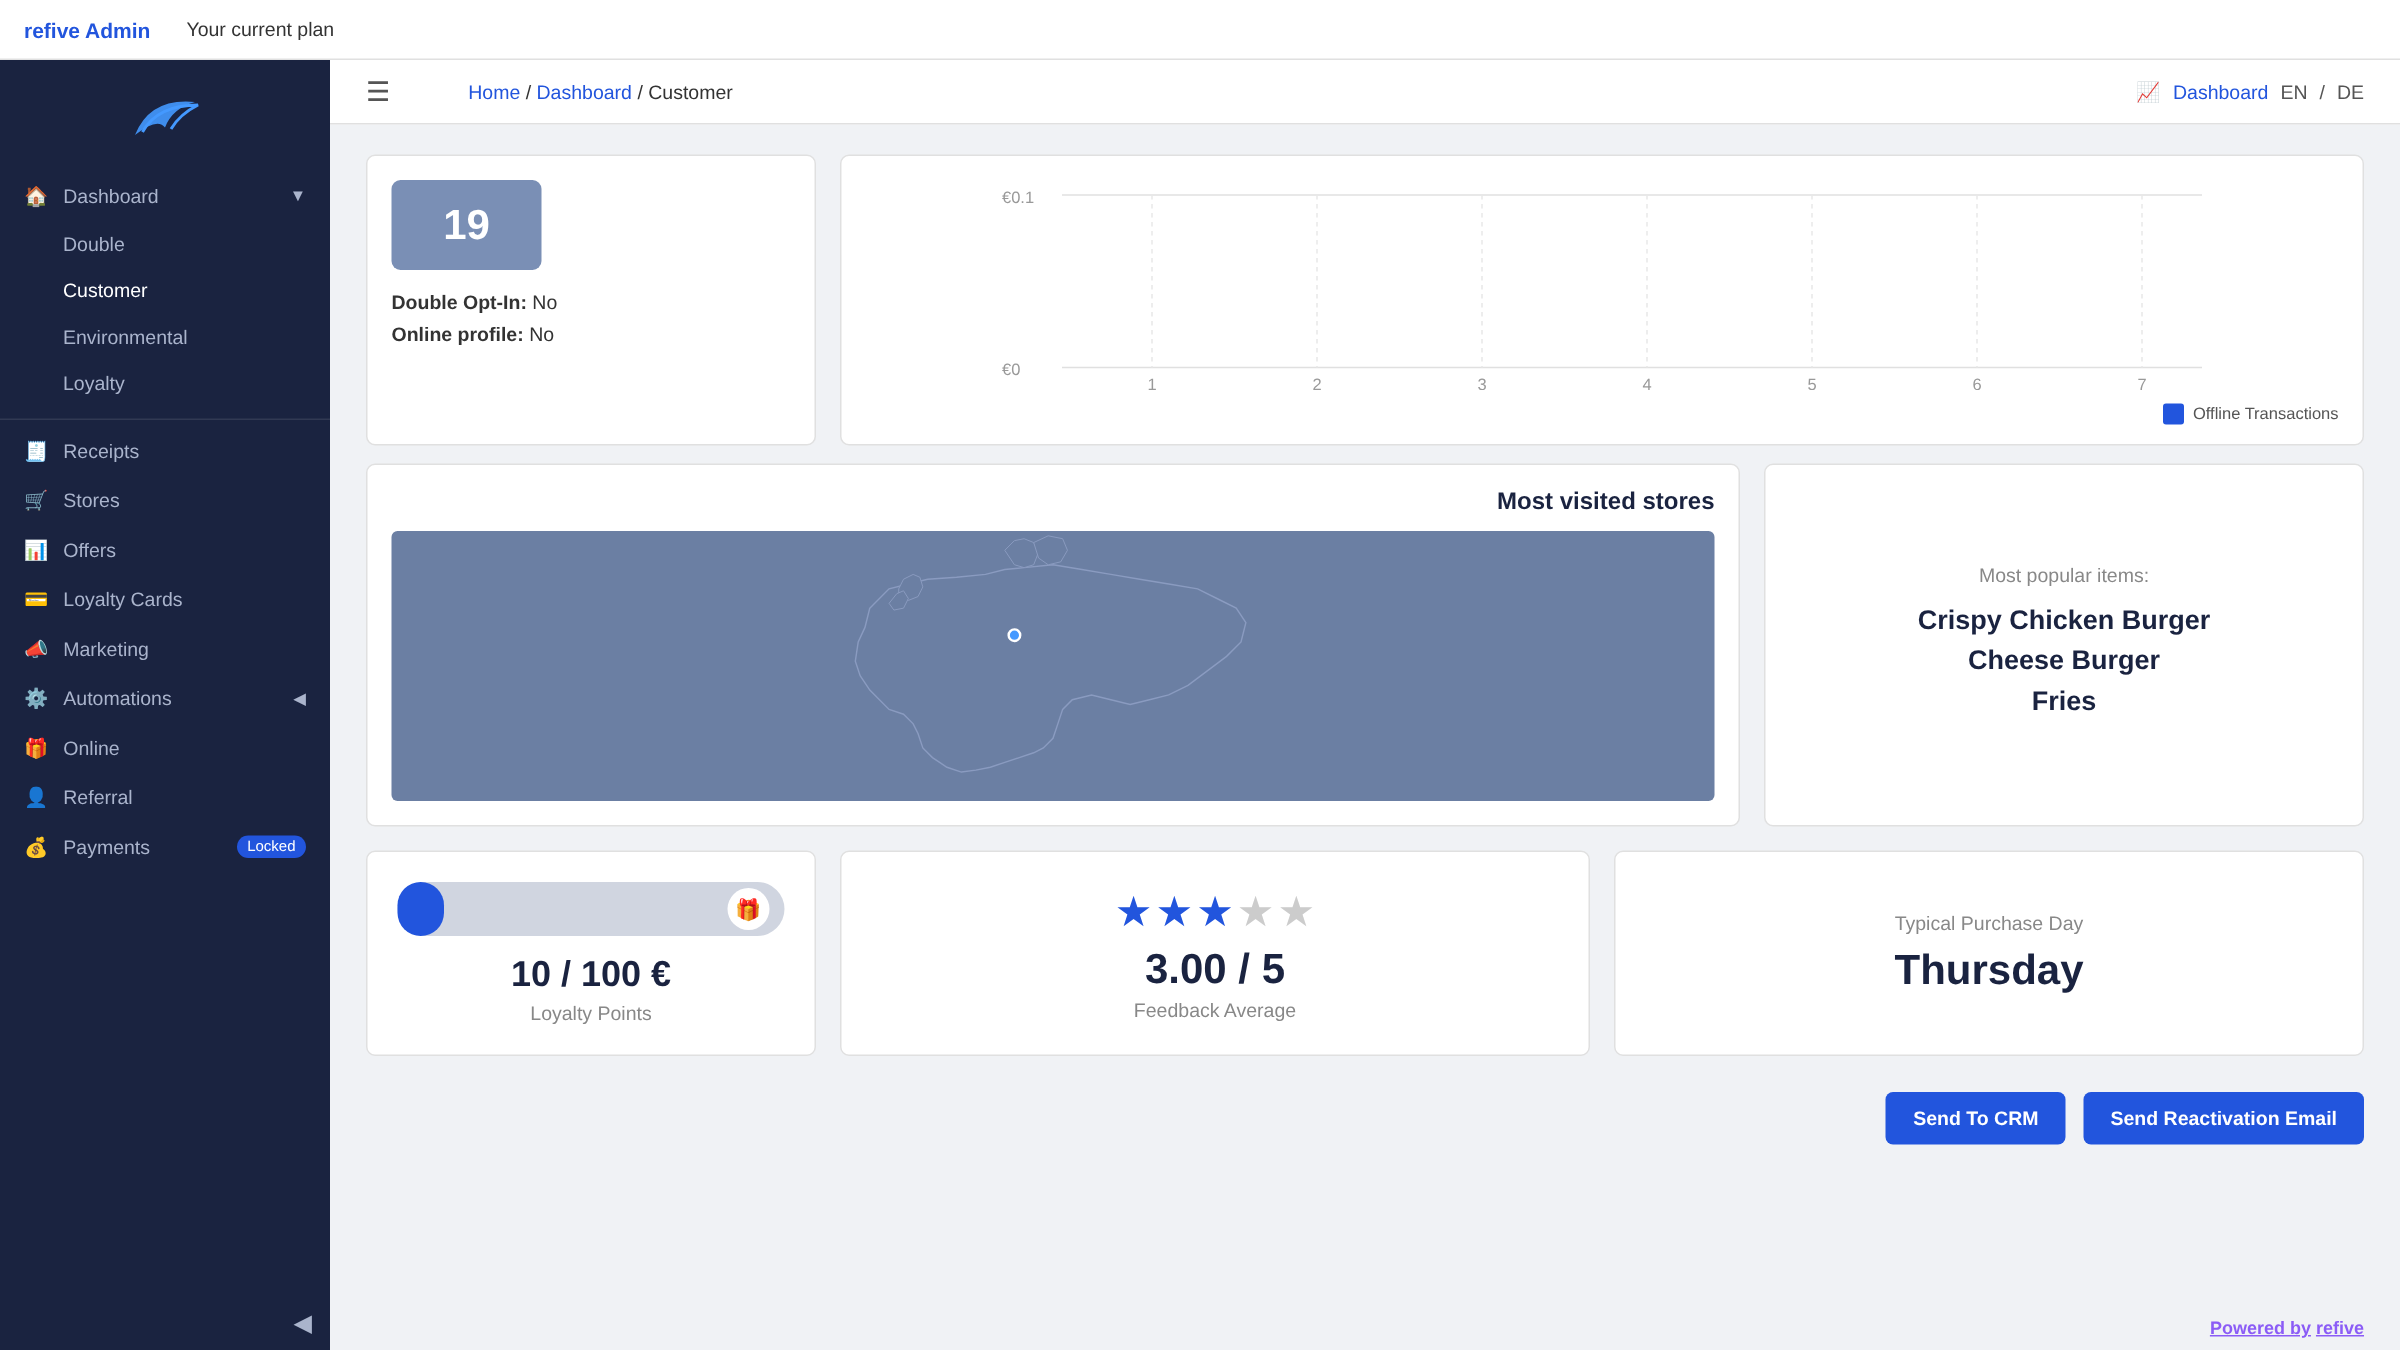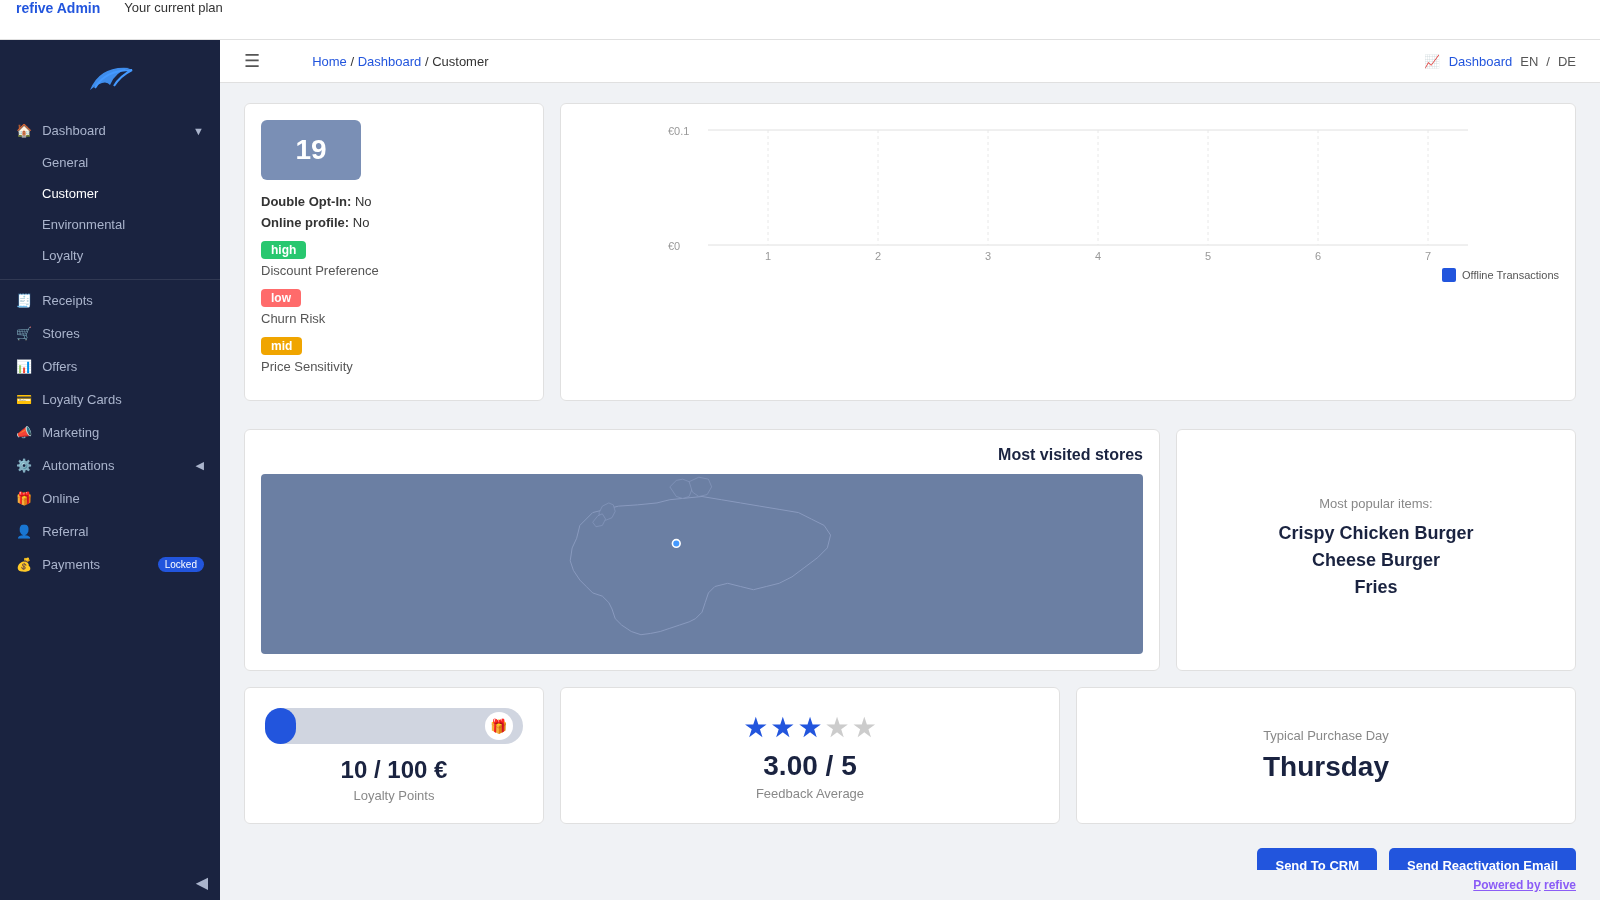--- a/index.html
+++ b/index.html
@@ -1,19 +1,19 @@
 <!DOCTYPE html>
 <html><head>
   <meta charset="utf-8">
   <style>
     * { box-sizing: border-box; margin: 0; padding: 0; }
     body { font-family: -apple-system, BlinkMacSystemFont, 'Segoe UI', Arial, sans-serif; background: #f0f2f5; display: flex; flex-direction: column; height: 900px; overflow: hidden; }
 
     
-    .topbar { background: #fff; height: 40px; display: flex; padding: 0 16px; border-bottom: 1px solid #e0e0e0; gap: 24px; flex-shrink: 0; }
+    .topbar { background: #fff; height: 40px; display: flex; align-items: center; padding: 0 16px; border-bottom: 1px solid #e0e0e0; gap: 24px; flex-shrink: 0; }
     .topbar-brand { color: #2255dd; font-weight: 700; font-size: 14px; }
     .topbar-plan { color: #333; font-size: 13px; }
 
     
     .app-body { display: flex; flex: 1; overflow: hidden; }
 
     
     .sidebar { width: 220px; background: #1a2340; color: #fff; display: flex; flex-direction: column; flex-shrink: 0; overflow-y: auto; }
     .sidebar-logo { padding: 20px 16px 10px; display: flex; justify-content: center; }
     .sidebar-logo svg { width: 60px; height: 40px; }
@@ -37,21 +37,21 @@
     .breadcrumb { font-size: 13px; color: #999; margin-left: 36px; }
     .breadcrumb a { color: #2255dd; text-decoration: none; }
     .breadcrumb span { color: #333; }
     .header-right { display: flex; align-items: center; gap: 8px; font-size: 13px; color: #555; }
     .header-right a { color: #2255dd; text-decoration: none; }
 
     
     .main-scroll { flex: 1; overflow-y: auto; padding: 20px 24px; }
 
     
-    .top-row { display: grid; grid-template-columns: 300px 1fr; gap: 16px; margin-bottom: 28px; }
+    .top-row { display: grid; grid-template-columns: 300px 1fr; gap: 16px; margin-bottom: 12px; }
     .card { background: #fff; border-radius: 6px; border: 1px solid #e0e0e0; }
 
     
     .customer-card { padding: 16px; }
     .customer-number { background: #7a8fb5; color: #fff; border-radius: 6px; width: 100px; height: 60px; display: flex; align-items: center; justify-content: center; font-size: 28px; font-weight: 700; margin-bottom: 14px; }
     .info-row { font-size: 13px; margin-bottom: 6px; color: #333; }
     .info-row strong { font-weight: 600; }
     .badge { display: inline-block; border-radius: 4px; padding: 2px 10px; font-size: 12px; font-weight: 600; margin-bottom: 4px; }
     .badge-high { background: #28c76f; color: #fff; }
     .badge-low { background: #ff6b6b; color: #fff; }
@@ -127,21 +127,21 @@
 
     <div class="sidebar-section">
       <div class="sidebar-item">
         <div class="sidebar-item-inner">
           <span>🏠</span>
           <span>Dashboard</span>
         </div>
         <span style="font-size:11px;">▼</span>
       </div>
       <div class="sidebar-sub">
-        <div class="sidebar-subitem">General</div>
+        <div class="sidebar-subitem">Double</div>
         <div class="sidebar-subitem active">Customer</div>
         <div class="sidebar-subitem">Environmental</div>
         <div class="sidebar-subitem">Loyalty</div>
       </div>
     </div>
 
     <hr class="sidebar-divider">
 
     <div class="sidebar-item">
       <div class="sidebar-item-inner">
@@ -233,28 +233,20 @@
       <div class="top-row">
         <div class="card customer-card">
           <div class="customer-number">19</div>
           <div class="info-row">
             <strong>Double Opt-In:</strong>
             <span>No</span>
           </div>
           <div class="info-row">
             <strong>Online profile:</strong>
             <span>No</span>
-          </div>
-          <div style="margin-top:10px;">
-            <div><span class="badge badge-high">high</span></div>
-            <div class="badge-label">Discount Preference</div>
-            <div><span class="badge badge-low">low</span></div>
-            <div class="badge-label">Churn Risk</div>
-            <div><span class="badge badge-mid">mid</span></div>
-            <div class="badge-label">Price Sensitivity</div>
           </div>
         </div>
 
         <div class="card chart-card">
           <div class="chart-area">
             <svg class="chart-svg" viewBox="0 0 800 140">
 
               <text x="0" y="15" font-size="11" fill="#999">€0.1</text>
               <text x="0" y="130" font-size="11" fill="#999">€0</text>
 

